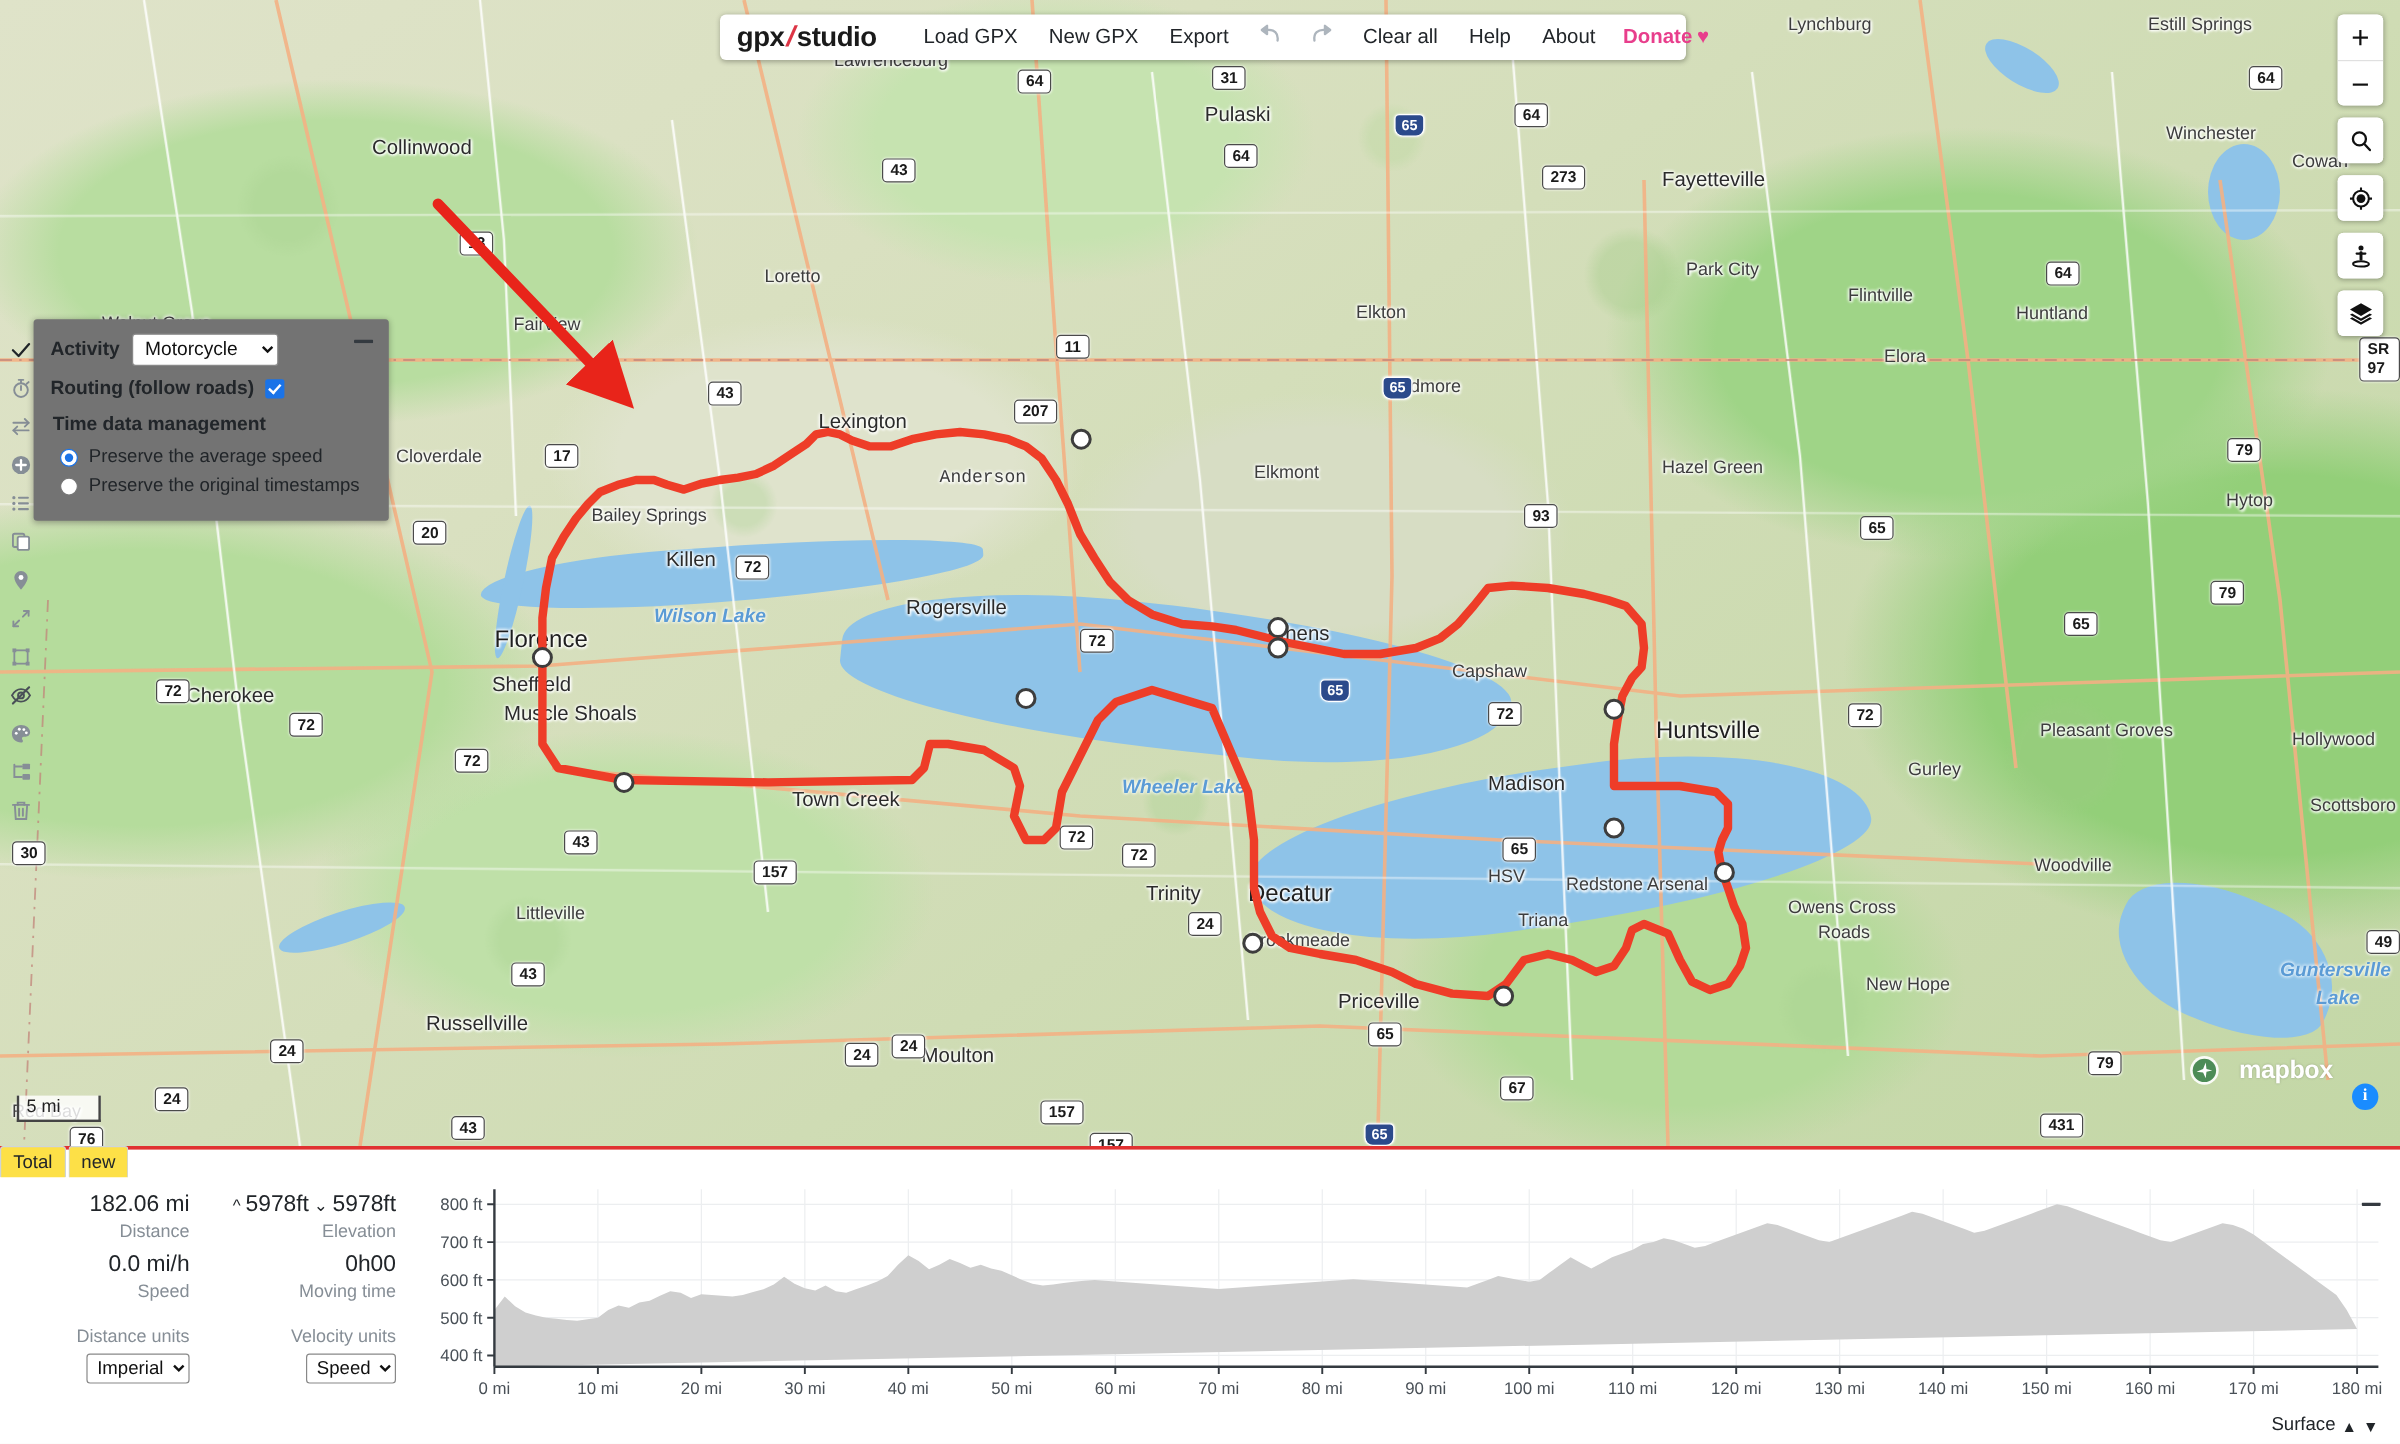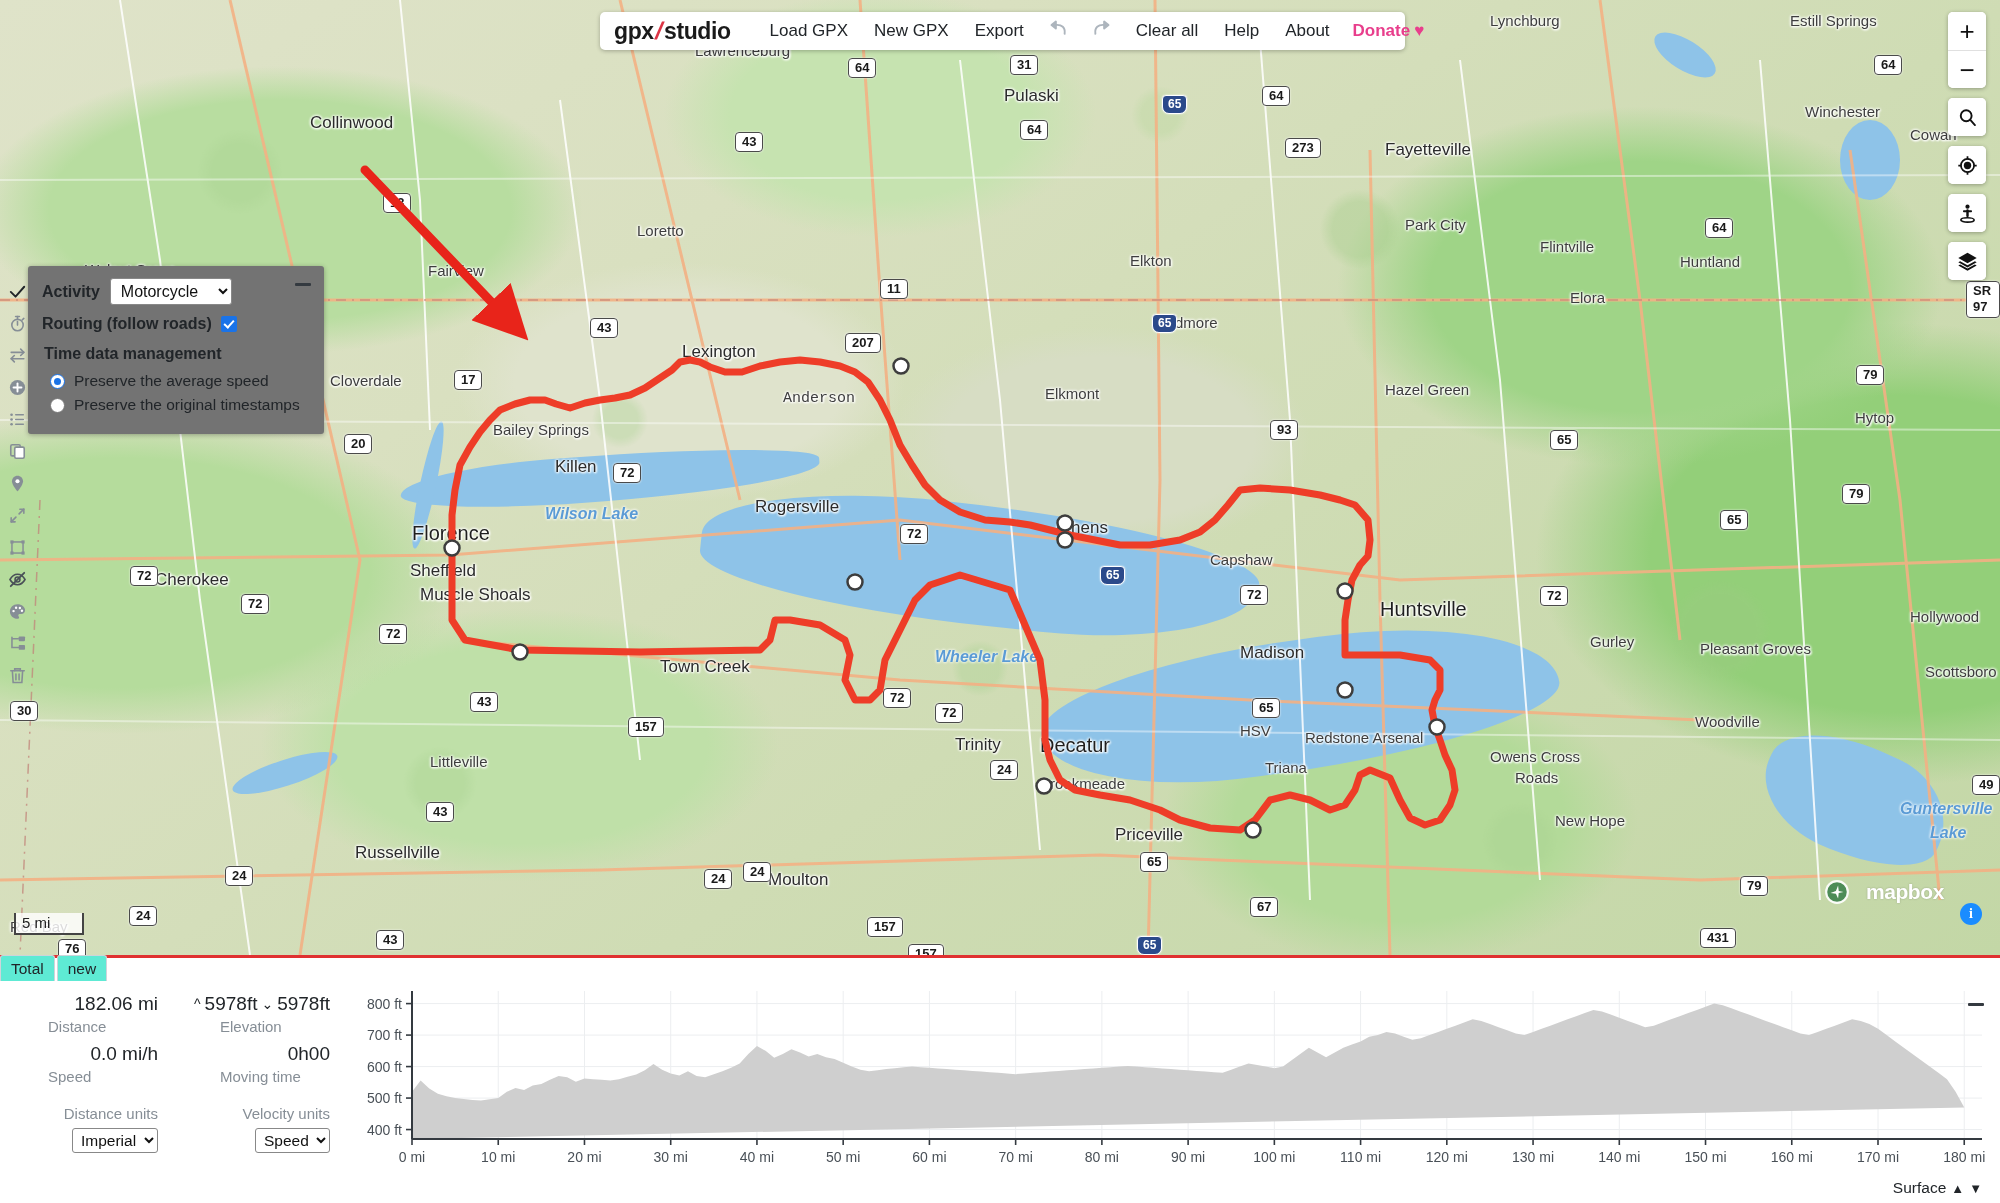--- a/index.html
+++ b/index.html
@@ -203,32 +203,32 @@
   #scalebar {
     position:absolute; left: 14px; bottom: 20px; z-index:45;
     border: 2px solid #444; border-top: none; background: rgba(255,255,255,.82);
     padding: 1px 6px 2px 6px; font-size: 15px; color:#222; min-width: 70px;
   }
 
   
   #bottom { position:absolute; left:0; top:955px; width:2000px; height: 248px; background:#fff; }
   #tabs { position:absolute; left: 0; top: 0; height: 26px; display:flex; align-items:stretch; z-index:5;}
   .tab {
-    font-size: 15.5px; color:#212529; padding: 3px 10px 2px 10px; background:#5eead4;
+    font-size: 15.5px; color:#212529; padding: 3px 10px 2px 10px; background:#fde047;
     border: 1px solid #ced4da; border-bottom:none; cursor:pointer;
     border-radius: 3px 3px 0 0; margin-right: 2px; white-space:nowrap;
     display:flex; align-items:center;
   }
   .tab.active { background:#fff; border-color:#dee2e6; }
   #tab-underline { position:absolute; left:0; top:0; width: 2000px; height: 3px; background:#e03131; }
 
   #stats { position:absolute; left: 0; top: 30px; width: 330px; }
   .stat-grid { display:grid; grid-template-columns: 1fr 1fr; column-gap: 14px; }
   .stat-val { text-align:right; font-size: 19px; color:#212529; padding-top: 8px; }
-  .stat-key { font-size: 15px; color:#868e96; padding-top: 3px; padding-left: 48px; }
+  .stat-key { text-align:right; font-size: 15px; color:#868e96; padding-top: 3px; padding-left: 48px; }
   .unit-key { text-align:right; font-size: 15px; color:#868e96; padding-top: 20px;}
   .unit-sel-wrap { text-align:right; padding-top: 6px; }
   .unit-sel {
     font-family:inherit; font-size: 15.5px; padding: 2px 4px; border:1px solid #888;
     border-radius:3px; background:#fff; color:#111;
   }
   .elev-val { display:flex; justify-content:flex-end; align-items:center; gap: 4px; }
   .caret { font-size: 14px; color:#212529; }
 
   
@@ -361,21 +361,21 @@
         <div class="mlabel city" style="left: 555px; top: 457px;">Killen</div>
         <div class="mlabel city" style="left: 755px; top: 497px;">Rogersville</div>
         <div class="mlabel city" style="left: 1055px; top: 518px;">Athens</div>
         <div class="mlabel " style="left: 1210px; top: 551px;">Capshaw</div>
         <div class="mlabel big" style="left: 412px; top: 522px;">Florence</div>
         <div class="mlabel city" style="left: 410px; top: 561px;">Sheffield</div>
         <div class="mlabel city" style="left: 155px; top: 570px;">Cherokee</div>
         <div class="mlabel city" style="left: 420px; top: 585px;">Muscle Shoals</div>
         <div class="mlabel big" style="left: 1380px; top: 598px;">Huntsville</div>
         <div class="mlabel city" style="left: 1240px; top: 643px;">Madison</div>
-        <div class="mlabel " style="left: 1700px; top: 600px; margin-top: 40px;">Pleasant Groves</div>
+        <div class="mlabel " style="left: 1700px; top: 600px;">Pleasant Groves</div>
         <div class="mlabel " style="left: 1910px; top: 608px;">Hollywood</div>
         <div class="mlabel " style="left: 1590px; top: 633px;">Gurley</div>
         <div class="mlabel " style="left: 1925px; top: 663px;">Scottsboro</div>
         <div class="mlabel " style="left: 1240px; top: 722px;">HSV</div>
         <div class="mlabel " style="left: 1305px; top: 729px;">Redstone Arsenal</div>
         <div class="mlabel " style="left: 1695px; top: 713px;">Woodville</div>
         <div class="mlabel " style="left: 1490px; top: 748px;">Owens Cross</div>
         <div class="mlabel " style="left: 1515px; top: 769px;">Roads</div>
         <div class="mlabel city" style="left: 660px; top: 657px;">Town Creek</div>
         <div class="mlabel city" style="left: 955px; top: 735px;">Trinity</div>

